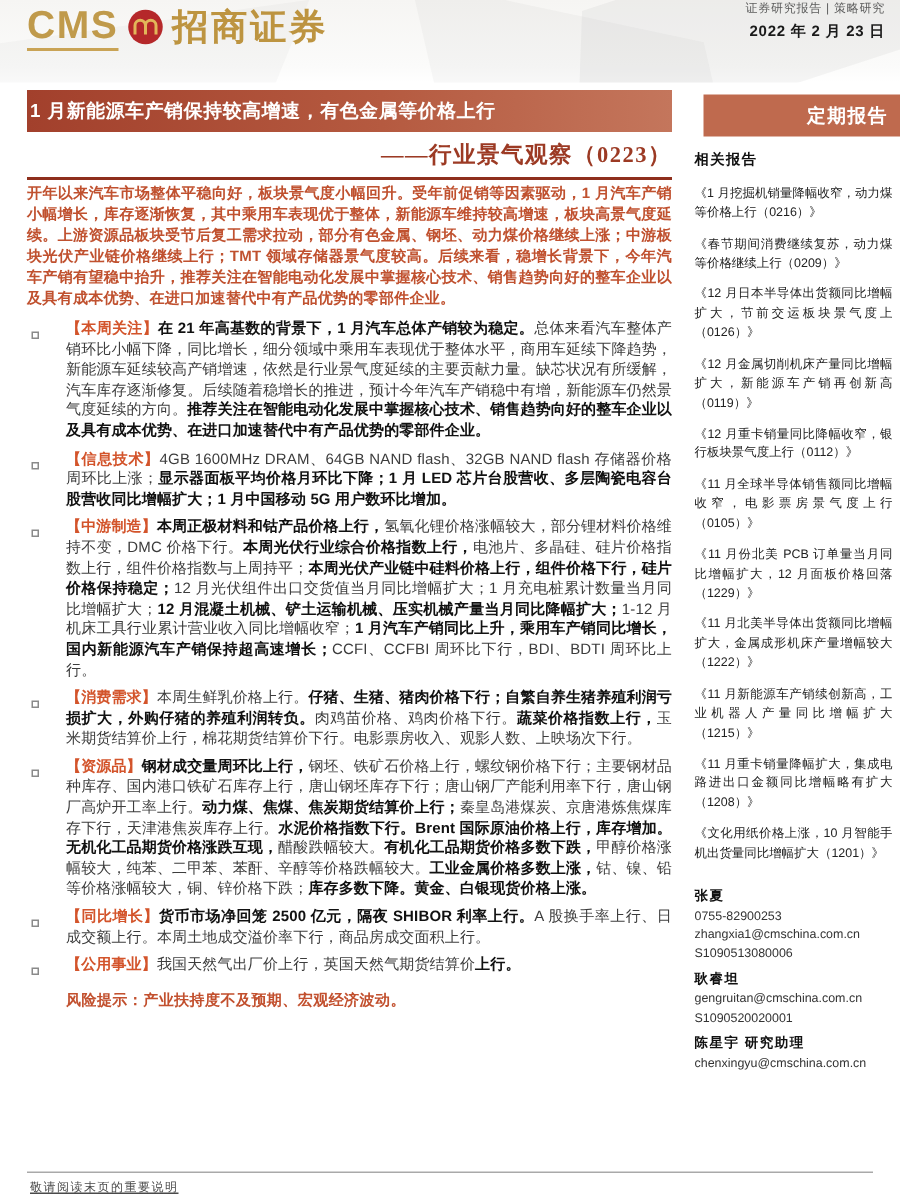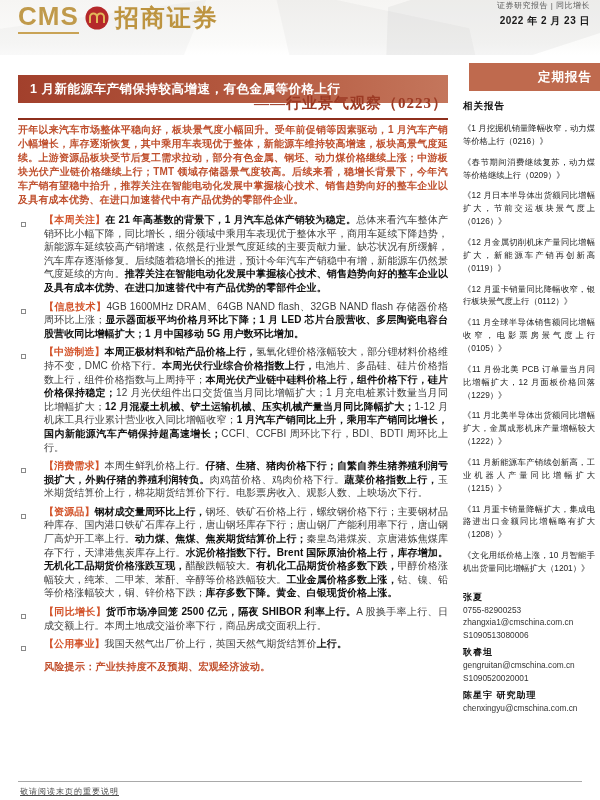--- a/index.html
+++ b/index.html
@@ -15,21 +15,21 @@
   .wm3 { width:220px; height:80px; left:-30px; top:18px; transform:rotate(-8deg) skewX(-30deg); background:rgba(160,160,160,0.06); }
   .logo-row { position:absolute; top:1px; left:18px; display:flex; align-items:center; gap:6px; }
   .cms-text { font-size:26px; font-weight:bold; color:#c09a4b; letter-spacing:1px; border-bottom:2px solid #c9a355; line-height:30px; padding-bottom:1px;text-align:right; }
   .logo-circle { width:24px; height:24px; }
   .brand-text { font-size:24px; font-weight:bold; color:#bd9440; letter-spacing:2px; font-family:"Liberation Serif", serif; }
   .meta { position:absolute; top:0px; right:10px; text-align:right; }
   .meta-type { font-size:8px; color:#5c5c5c; letter-spacing:0.5px; }
   .meta-date { font-size:10px; color:#1a1a1a; font-weight:bold; margin-top:3px; letter-spacing:0.5px; }
 
   
-  .title-bar { position:absolute; left:18px; top:75px; width:430px; height:28px; background:linear-gradient(90deg,#a2402c 0%,#b55a40 55%,#c4765c 100%); color:#ffffff; font-size:12.5px; font-weight:bold; line-height:28px; padding-left:12px; letter-spacing:0.5px; }
+  .title-bar { position:absolute; left:18px; top:60px; width:430px; height:28px; background:linear-gradient(90deg,#a2402c 0%,#b55a40 55%,#c4765c 100%); color:#ffffff; font-size:12.5px; font-weight:bold; line-height:28px; padding-left:2px; letter-spacing:0.5px; }
   .badge { position:absolute; left:469px; top:63px; width:132px; height:28px; background:#bf6a4e; color:#ffffff; font-size:12.5px; font-weight:bold; line-height:28px; text-align:right; padding-right:9px; letter-spacing:1px; }
   .subtitle { position:absolute; left:18px; top:94px; width:430px; text-align:right; color:#9c3a24; font-size:15px; font-weight:bold; letter-spacing:1px; font-family:"Liberation Serif", serif; }
   .divider { position:absolute; left:18px; top:118px; width:430px; border-top:2px solid #8e2f1c; }
 
   
   .main { position:absolute; left:18px; top:123px; width:430px; }
   .intro { font-size:10px; line-height:14px; font-weight:bold; color:#c0512f; text-align:justify; letter-spacing:0.2px; }
   .bullets { list-style:none; margin-top:6px; }
   .bullet { display:flex; margin-bottom:5px; }
   .bmark { flex:0 0 26px; }
@@ -63,21 +63,21 @@
     <div class="wm wm3"></div>
     <div class="logo-row">
       <span class="cms-text">CMS</span>
       <svg class="logo-circle" viewBox="0 0 24 24">
         <circle cx="12" cy="12" r="11.5" fill="#b5282a"></circle>
         <path d="M5 17 V11 a3.5 3.5 0 0 1 7 0 V17 M12 11 a3.5 3.5 0 0 1 7 0 V17" fill="none" stroke="#e2b659" stroke-width="2"></path>
       </svg>
       <span class="brand-text">招商证券</span>
     </div>
     <div class="meta">
-      <div class="meta-type">证券研究报告 | 同比增长</div>
+      <div class="meta-type">证券研究报告 | 策略研究</div>
       <div class="meta-date">2022 年 2 月 23 日</div>
     </div>
   </div>
 
   <div class="title-bar">
     <span>1 月新能源车产销保持较高增速，有色金属等价格上行</span>
   </div>
   <div class="badge">定期报告</div>
   <div class="subtitle">——行业景气观察（0223）</div>
   <div class="divider"></div>

